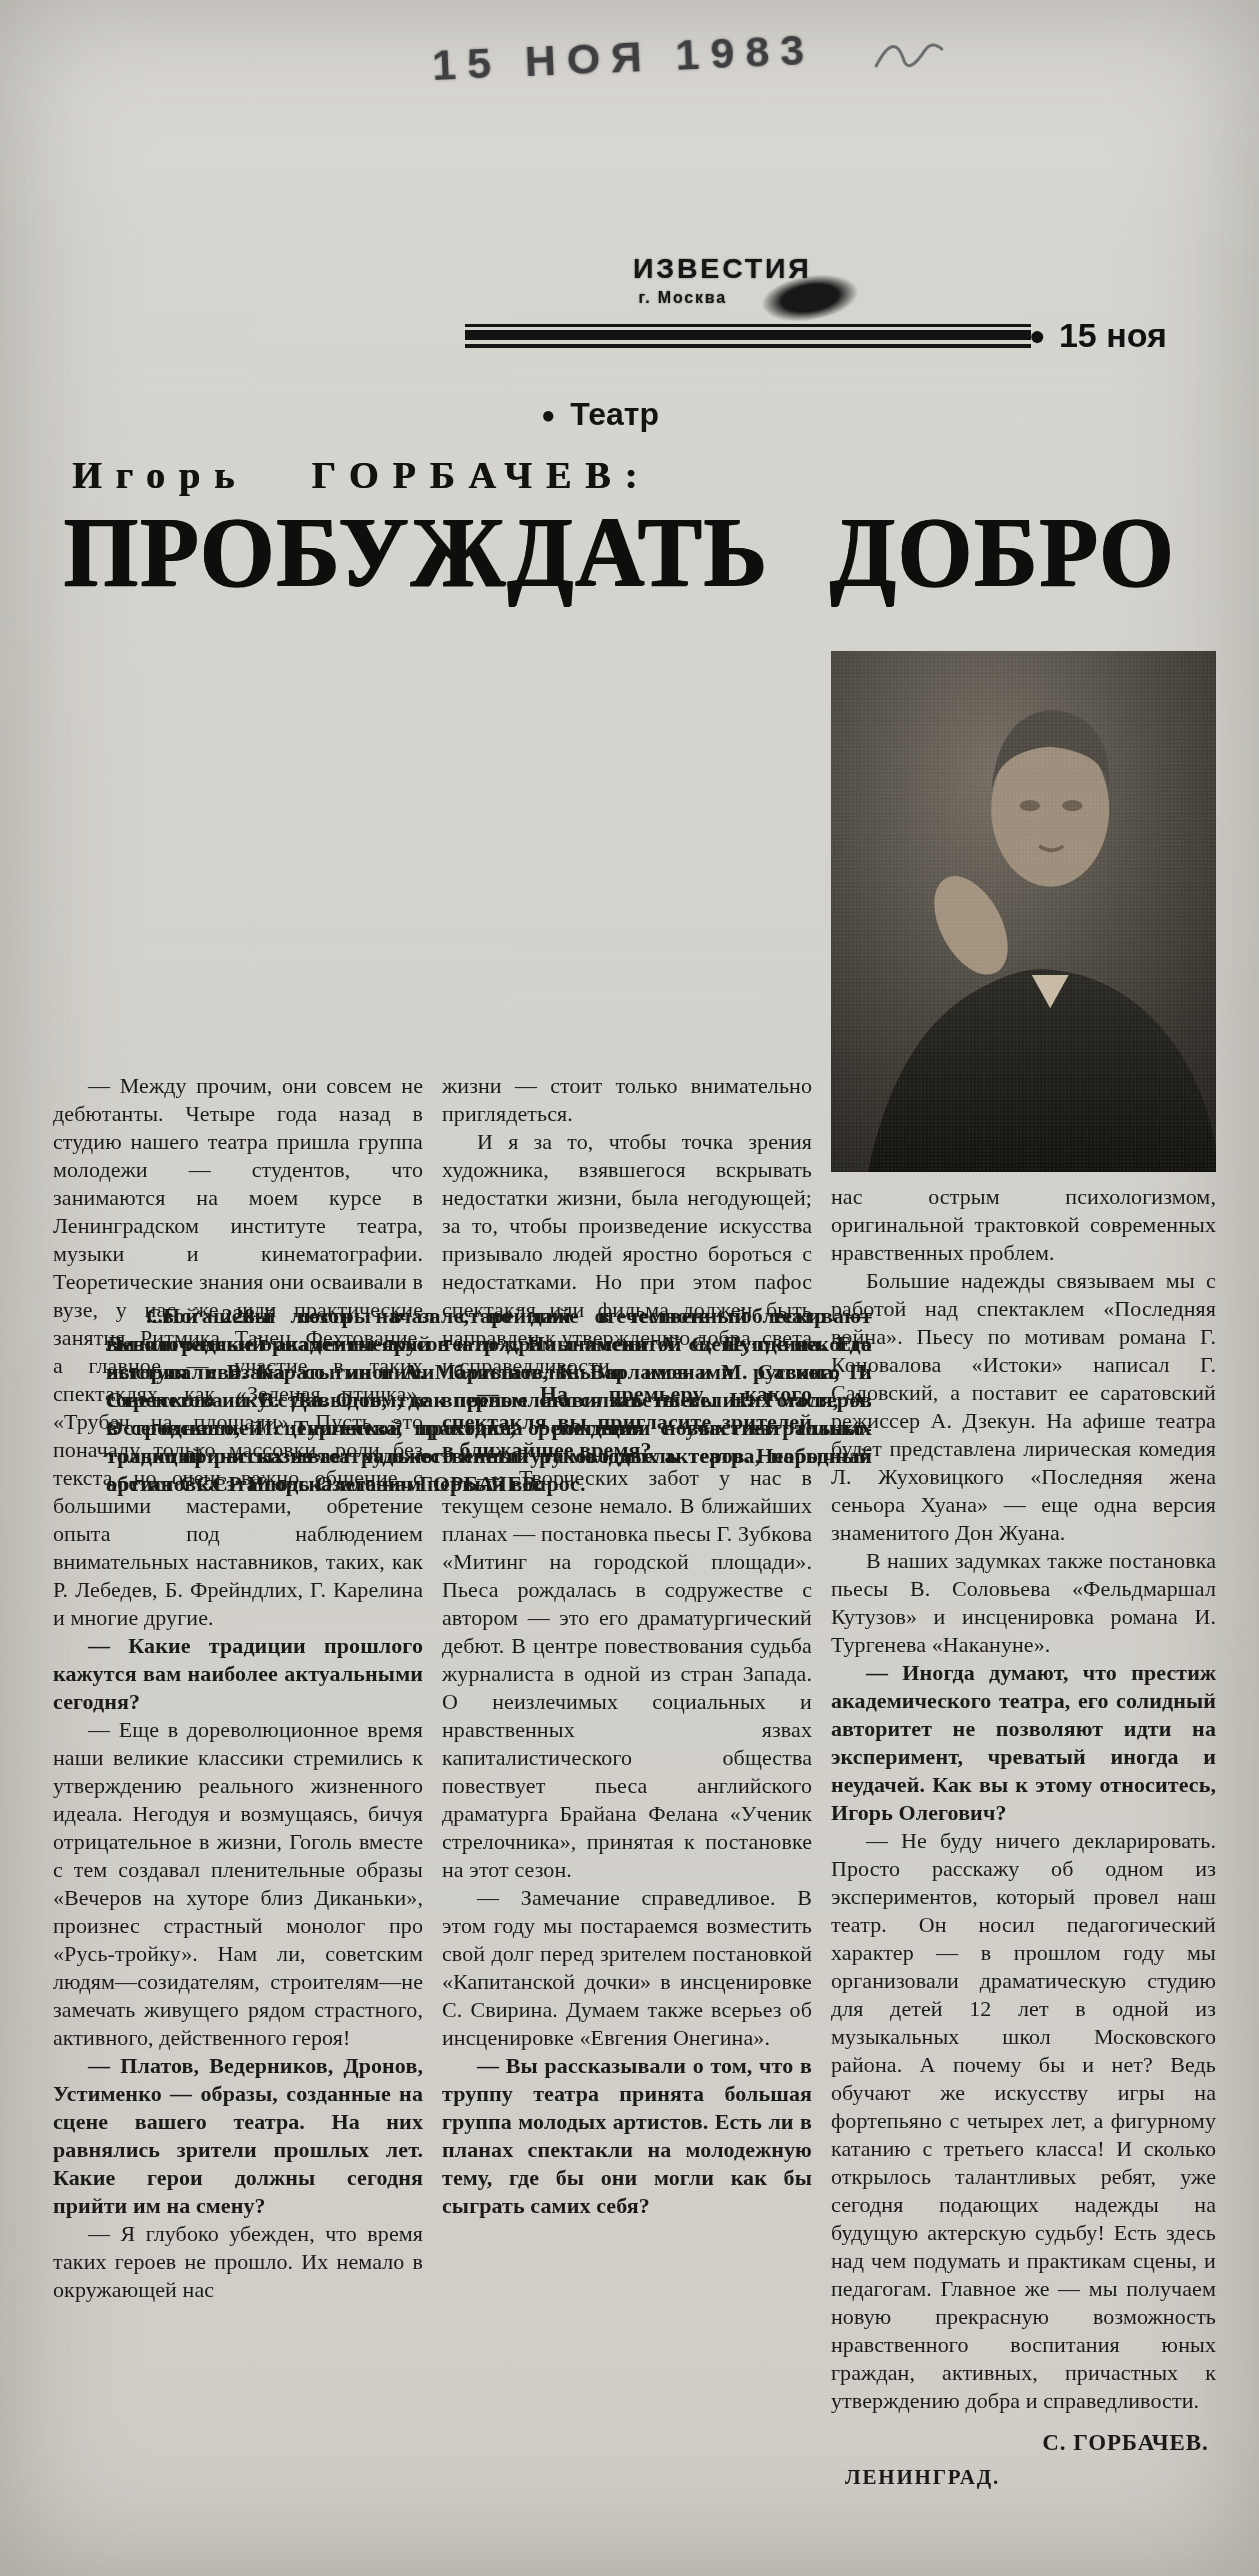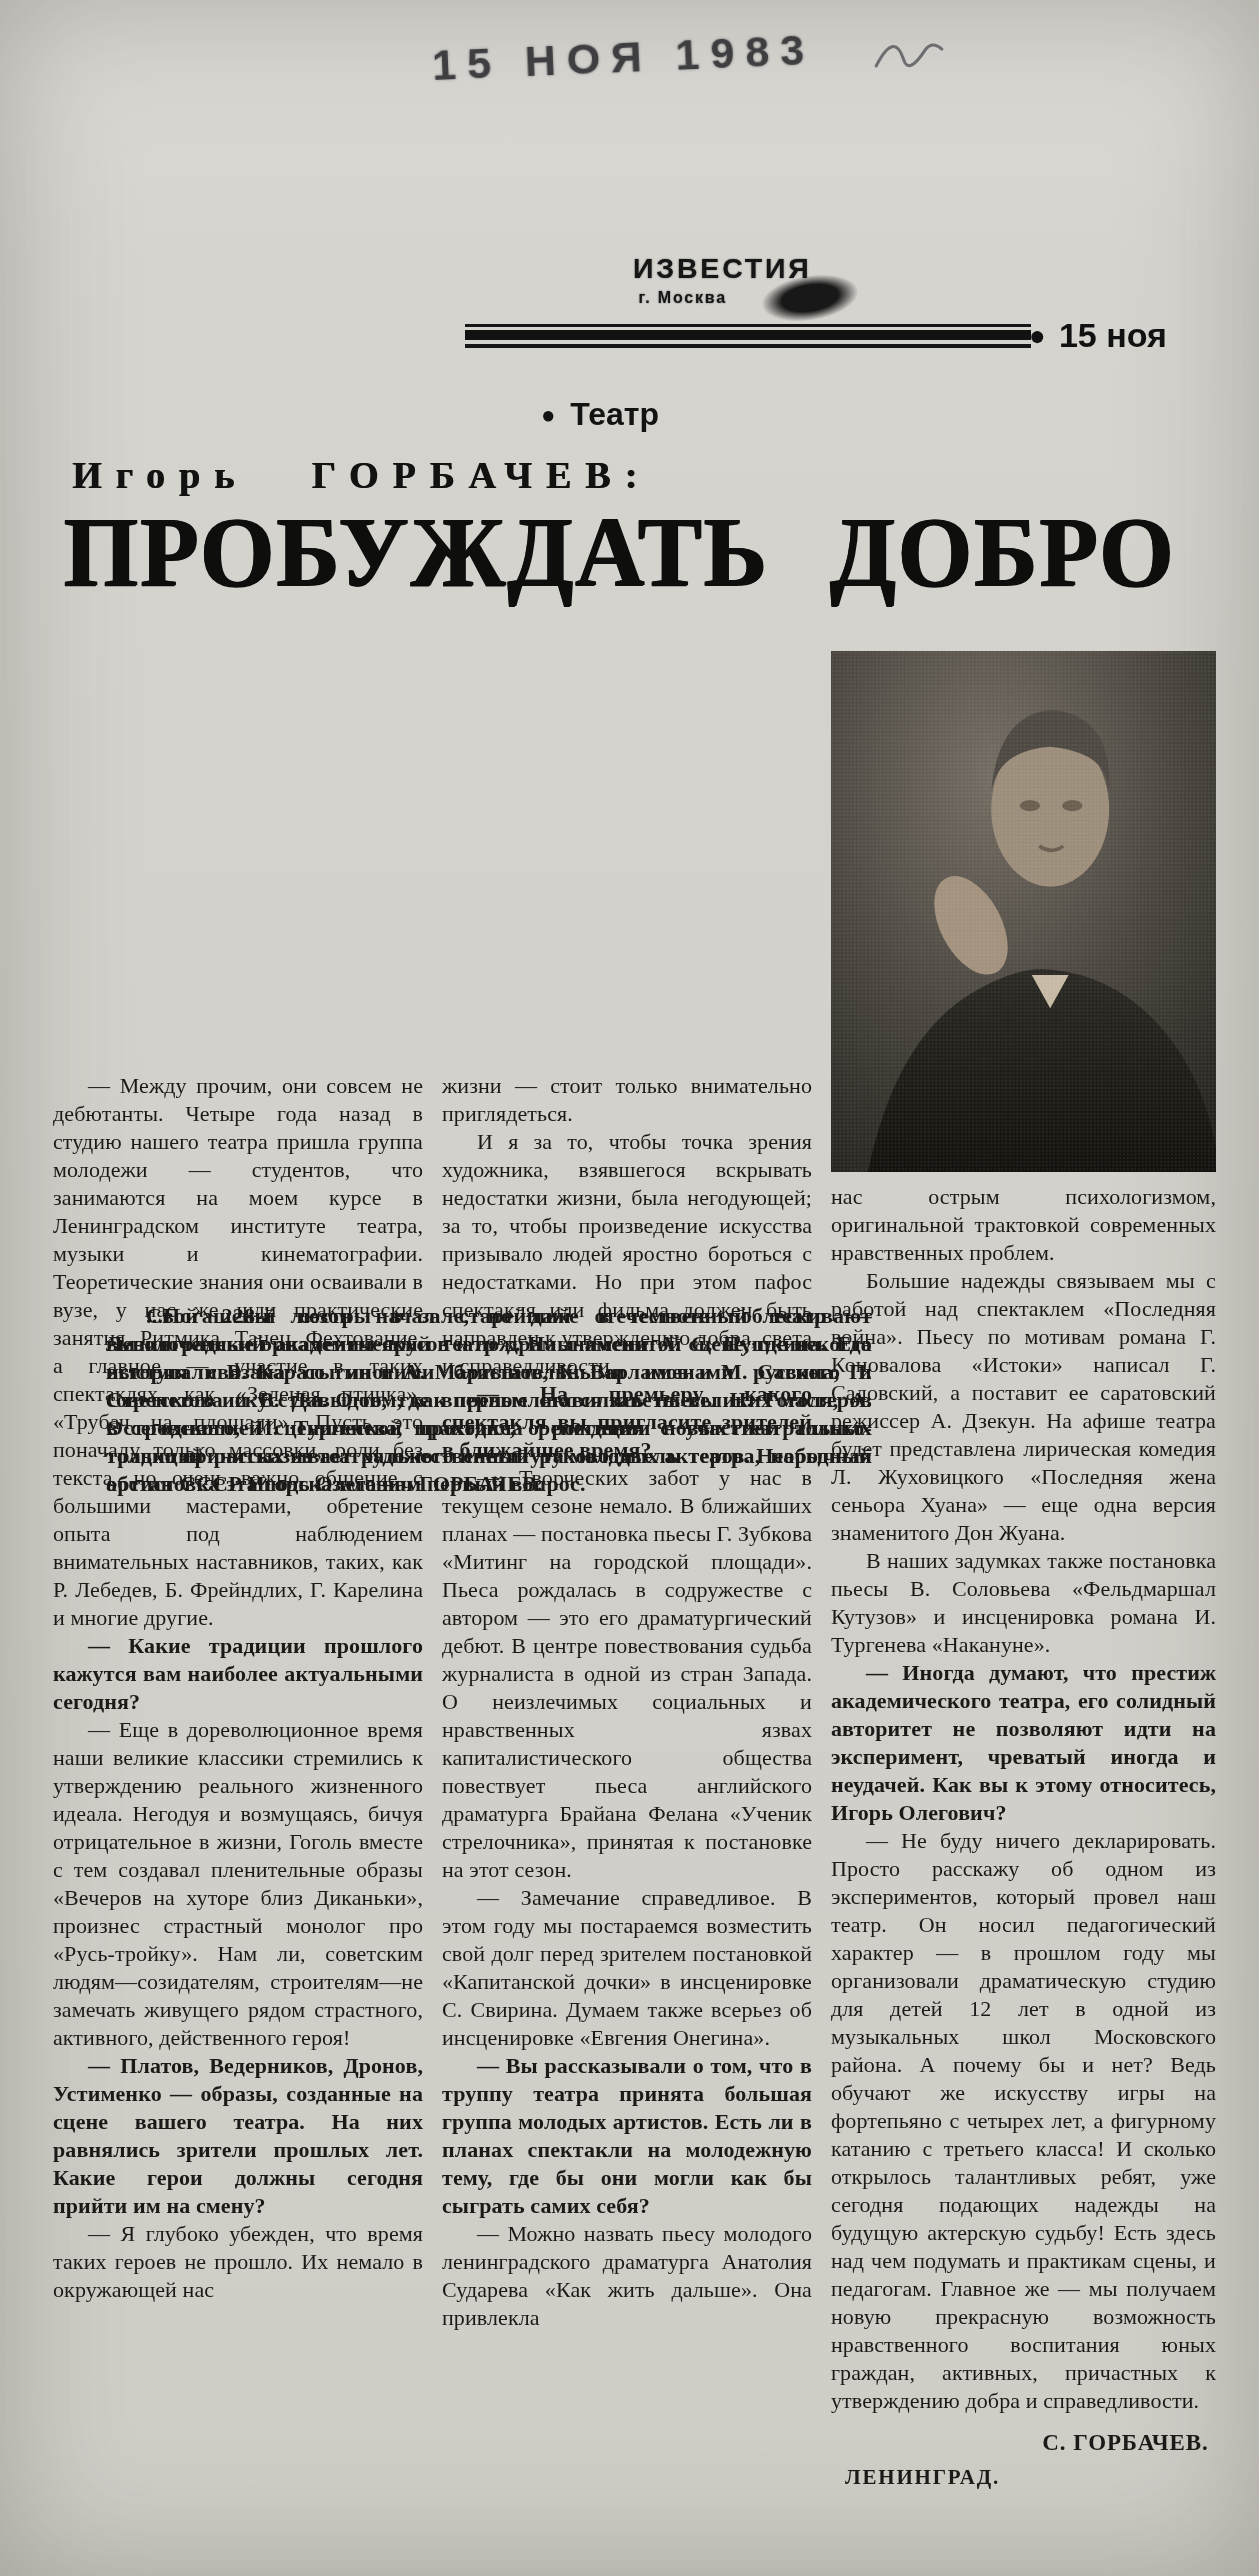--- a/index.html
+++ b/index.html
@@ -155,21 +155,20 @@
       <p class="para q">— Платов, Ведерников, Дронов, Устименко — образы, созданные на сцене вашего театра. На них равнялись зрители прошлых лет. Какие герои должны сегодня прийти им на смену?</p>
       <p class="para a">— Я глубоко убежден, что время таких героев не прошло. Их немало в окружающей нас</p>
     </div>
   <div class="col col2">
       <p class="para cont">жизни — стоит только внимательно приглядеться.</p>
       <p class="para a">И я за то, чтобы точка зрения художника, взявшегося вскрывать недостатки жизни, была негодующей; за то, чтобы произведение искусства призывало людей яростно бороться с недостатками. Но при этом пафос спектакля или фильма должен быть направлен к утверждению добра, света и справедливости.</p>
       <p class="para q">— На премьеру какого спектакля вы пригласите зрителей в ближайшее время?</p>
       <p class="para a">— Творческих забот у нас в текущем сезоне немало. В ближайших планах — постановка пьесы Г. Зубкова «Митинг на городской площади». Пьеса рождалась в содружестве с автором — это его драматургический дебют. В центре повествования судьба журналиста в одной из стран Запада. О неизлечимых социальных и нравственных язвах капиталистического общества повествует пьеса английского драматурга Брайана Фелана «Ученик стрелочника», принятая к постановке на этот сезон.</p>
       <p class="para a">— Замечание справедливое. В этом году мы постараемся возместить свой долг перед зрителем постановкой «Капитанской дочки» в инсценировке С. Свирина. Думаем также всерьез об инсценировке «Евгения Онегина».</p>
       <p class="para q">— Вы рассказывали о том, что в труппу театра принята большая группа молодых артистов. Есть ли в планах спектакли на молодежную тему, где бы они могли как бы сыграть самих себя?</p>
-      <p class="para a">— Можно назвать пьесу молодого ленинградского драматурга Анатолия Сударева «Как жить дальше». Она привлекла</p>
     </div>
 
   <div class="col col3">
     <div>
         <p class="para cont">нас острым психологизмом, оригинальной трактовкой современных нравственных проблем.</p>
         <p class="para a">Большие надежды связываем мы с работой над спектаклем «Последняя война». Пьесу по мотивам романа Г. Коновалова «Истоки» написал Г. Саловский, а поставит ее саратовский режиссер А. Дзекун. На афише театра будет представлена лирическая комедия Л. Жуховицкого «Последняя жена сеньора Хуана» — еще одна версия знаменитого Дон Жуана.</p>
         <p class="para a">В наших задумках также постановка пьесы В. Соловьева «Фельдмаршал Кутузов» и инсценировка романа И. Тургенева «Накануне».</p>
         <p class="para q">— Иногда думают, что престиж академического театра, его солидный авторитет не позволяют идти на эксперимент, чреватый иногда и неудачей. Как вы к этому относитесь, Игорь Олегович?</p>
         <p class="para a">— Не буду ничего декларировать. Просто расскажу об одном из экспериментов, который провел наш театр. Он носил педагогический характер — в прошлом году мы организовали драматическую студию для детей 12 лет в одной из музыкальных школ Московского района. А почему бы и нет? Ведь обучают же искусству игры на фортепьяно с четырех лет, а фигурному катанию с третьего класса! И сколько открылось талантливых ребят, уже сегодня подающих надежды на будущую актерскую судьбу! Есть здесь над чем подумать и практикам сцены, и педагогам. Главное же — мы получаем новую прекрасную возможность нравственного воспитания юных граждан, активных, причастных к утверждению добра и справедливости.</p>
       </div>

